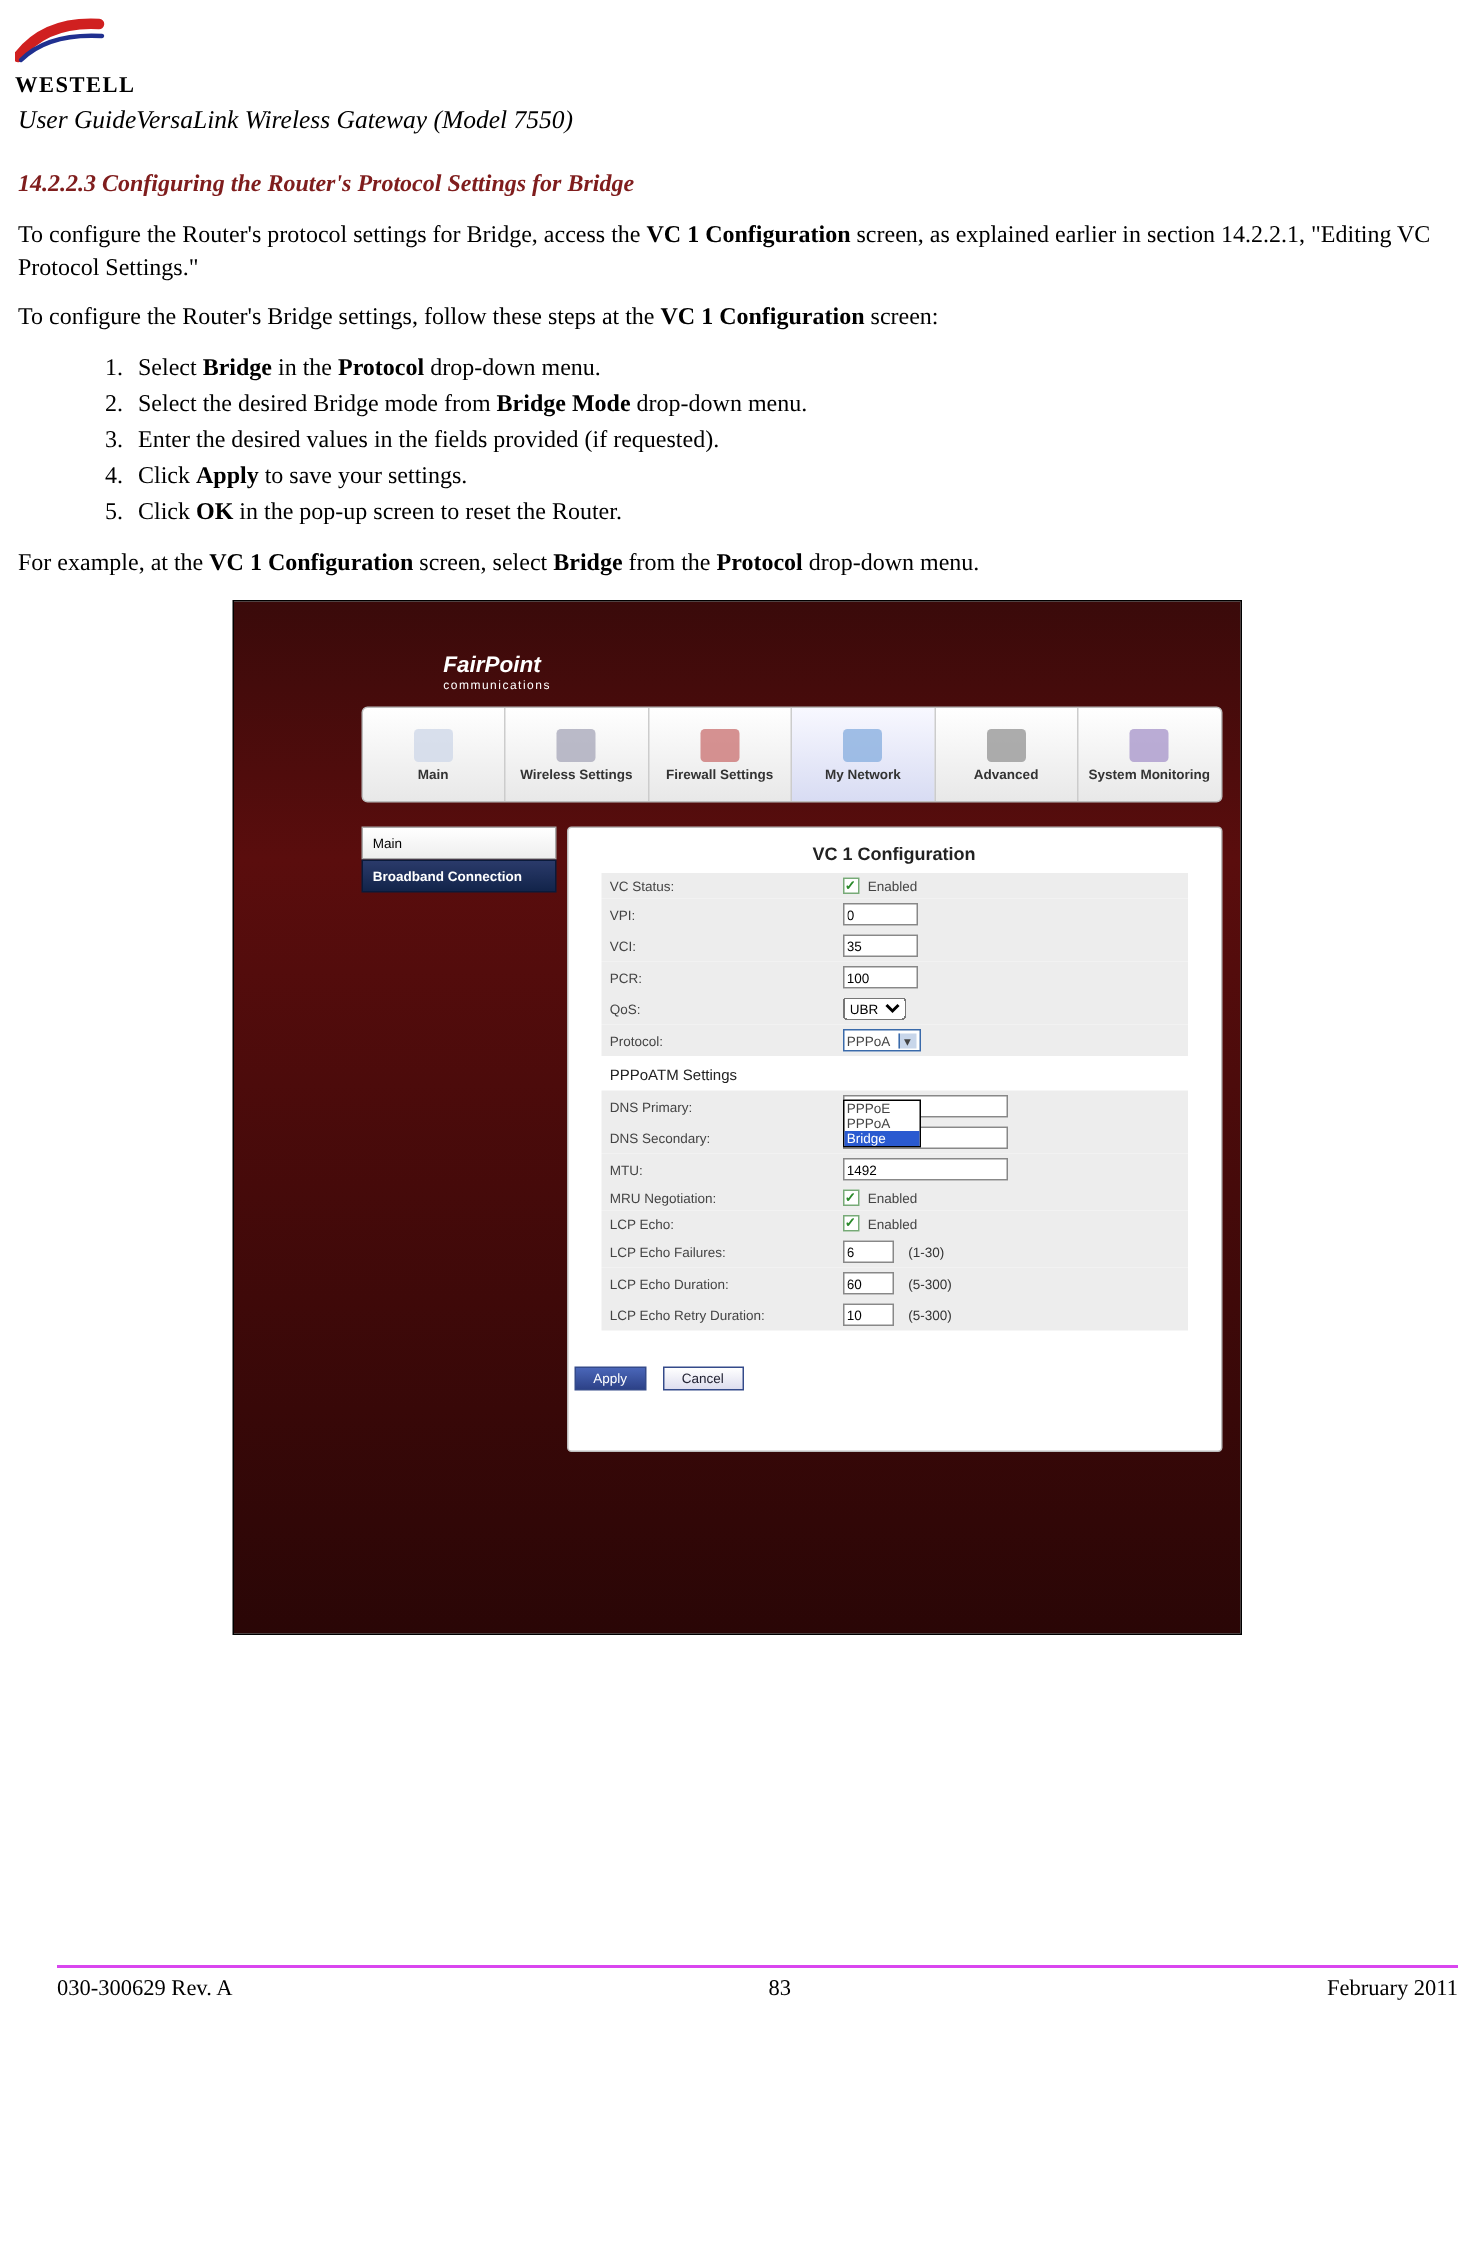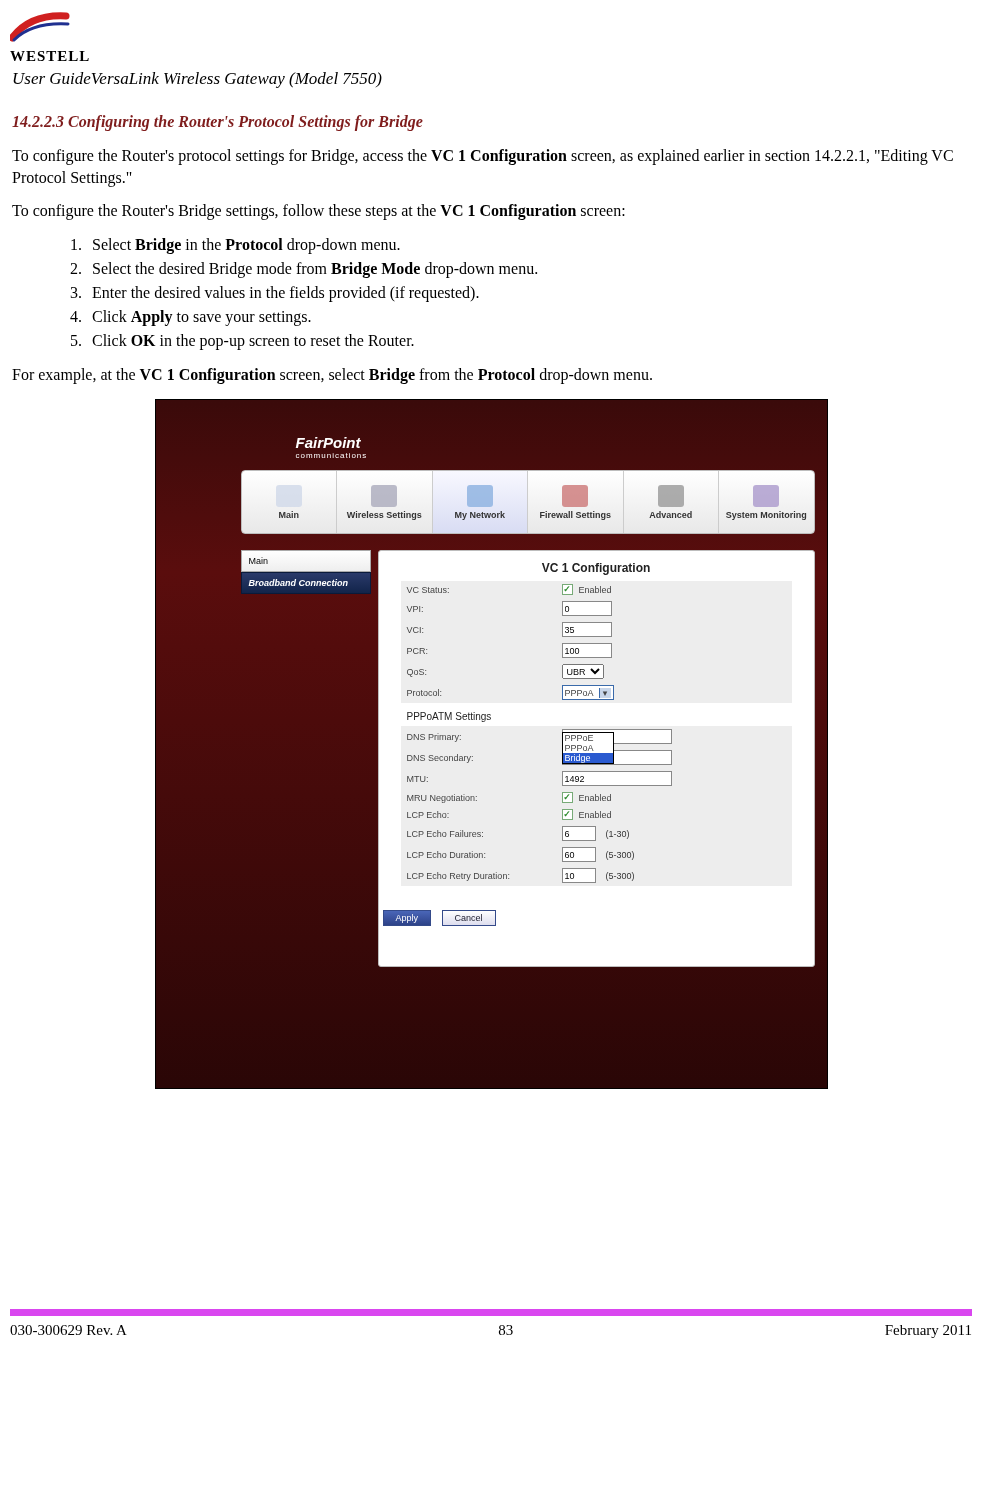--- a/index.html
+++ b/index.html
@@ -108,21 +108,20 @@
   .sidebar .item {
     background: linear-gradient(#fff,#eee);
     border: 1px solid #aaa;
     padding: 5px 7px;
   }
   .sidebar .item.active {
     background: linear-gradient(#2a3a6a,#12244a);
     color: #fff;
     font-weight: bold;
     border-color: #0a1a3a;
-    font-style: italic;
   }
   .panel {
     position: absolute;
     top: 150px; left: 222px; right: 12px;
     background: #fff;
     border: 1px solid #bdbdbd;
     border-radius: 3px;
     font-family: Arial, sans-serif;
     font-size: 9px;
     color: #444;
@@ -192,26 +191,27 @@
     font-size:9px;
     padding:2px 12px;
     border:1px solid #344a8a;
     margin:0 4px;
   }
   .btn.apply{background:linear-gradient(#4a66b8,#2d4288);color:#fff;}
   .btn.cancel{background:linear-gradient(#fff,#dde);color:#223;}
   .suffix{color:#333;}
   .footer {
     position: static;
-    border-top: 7px solid #d946ef;
+    border-top: 2px solid #d946ef;
     margin-top: 220px;
     padding-top: 6px;
     display:flex;
     justify-content:space-between;
     font-size:15px;
+    margin-left:28px;
   }
 </style>
 </head>
 <body>
 
 <div class="logo">
   <svg class="swoosh" viewBox="0 0 60 36">
     <path d="M2 30 Q20 6 56 8" stroke="#d02020" stroke-width="7" fill="none" stroke-linecap="round"></path>
     <path d="M4 32 Q22 14 58 16" stroke="#203090" stroke-width="3" fill="none" stroke-linecap="round"></path>
   </svg>
@@ -256,27 +256,27 @@
 
   <div class="navbar">
     <div class="tab t0">
         <div class="ticon"></div>
         <span>Main</span>
       </div>
     <div class="tab t1">
         <div class="ticon"></div>
         <span>Wireless Settings</span>
       </div>
+    <div class="tab t3">
+        <div class="ticon"></div>
+        <span>Firewall Settings</span>
+      </div>
     <div class="tab t2 active">
         <div class="ticon"></div>
         <span>My Network</span>
-      </div>
-    <div class="tab t3">
-        <div class="ticon"></div>
-        <span>Firewall Settings</span>
       </div>
     <div class="tab t4">
         <div class="ticon"></div>
         <span>Advanced</span>
       </div>
     <div class="tab t5">
         <div class="ticon"></div>
         <span>System Monitoring</span>
       </div>
   </div>

